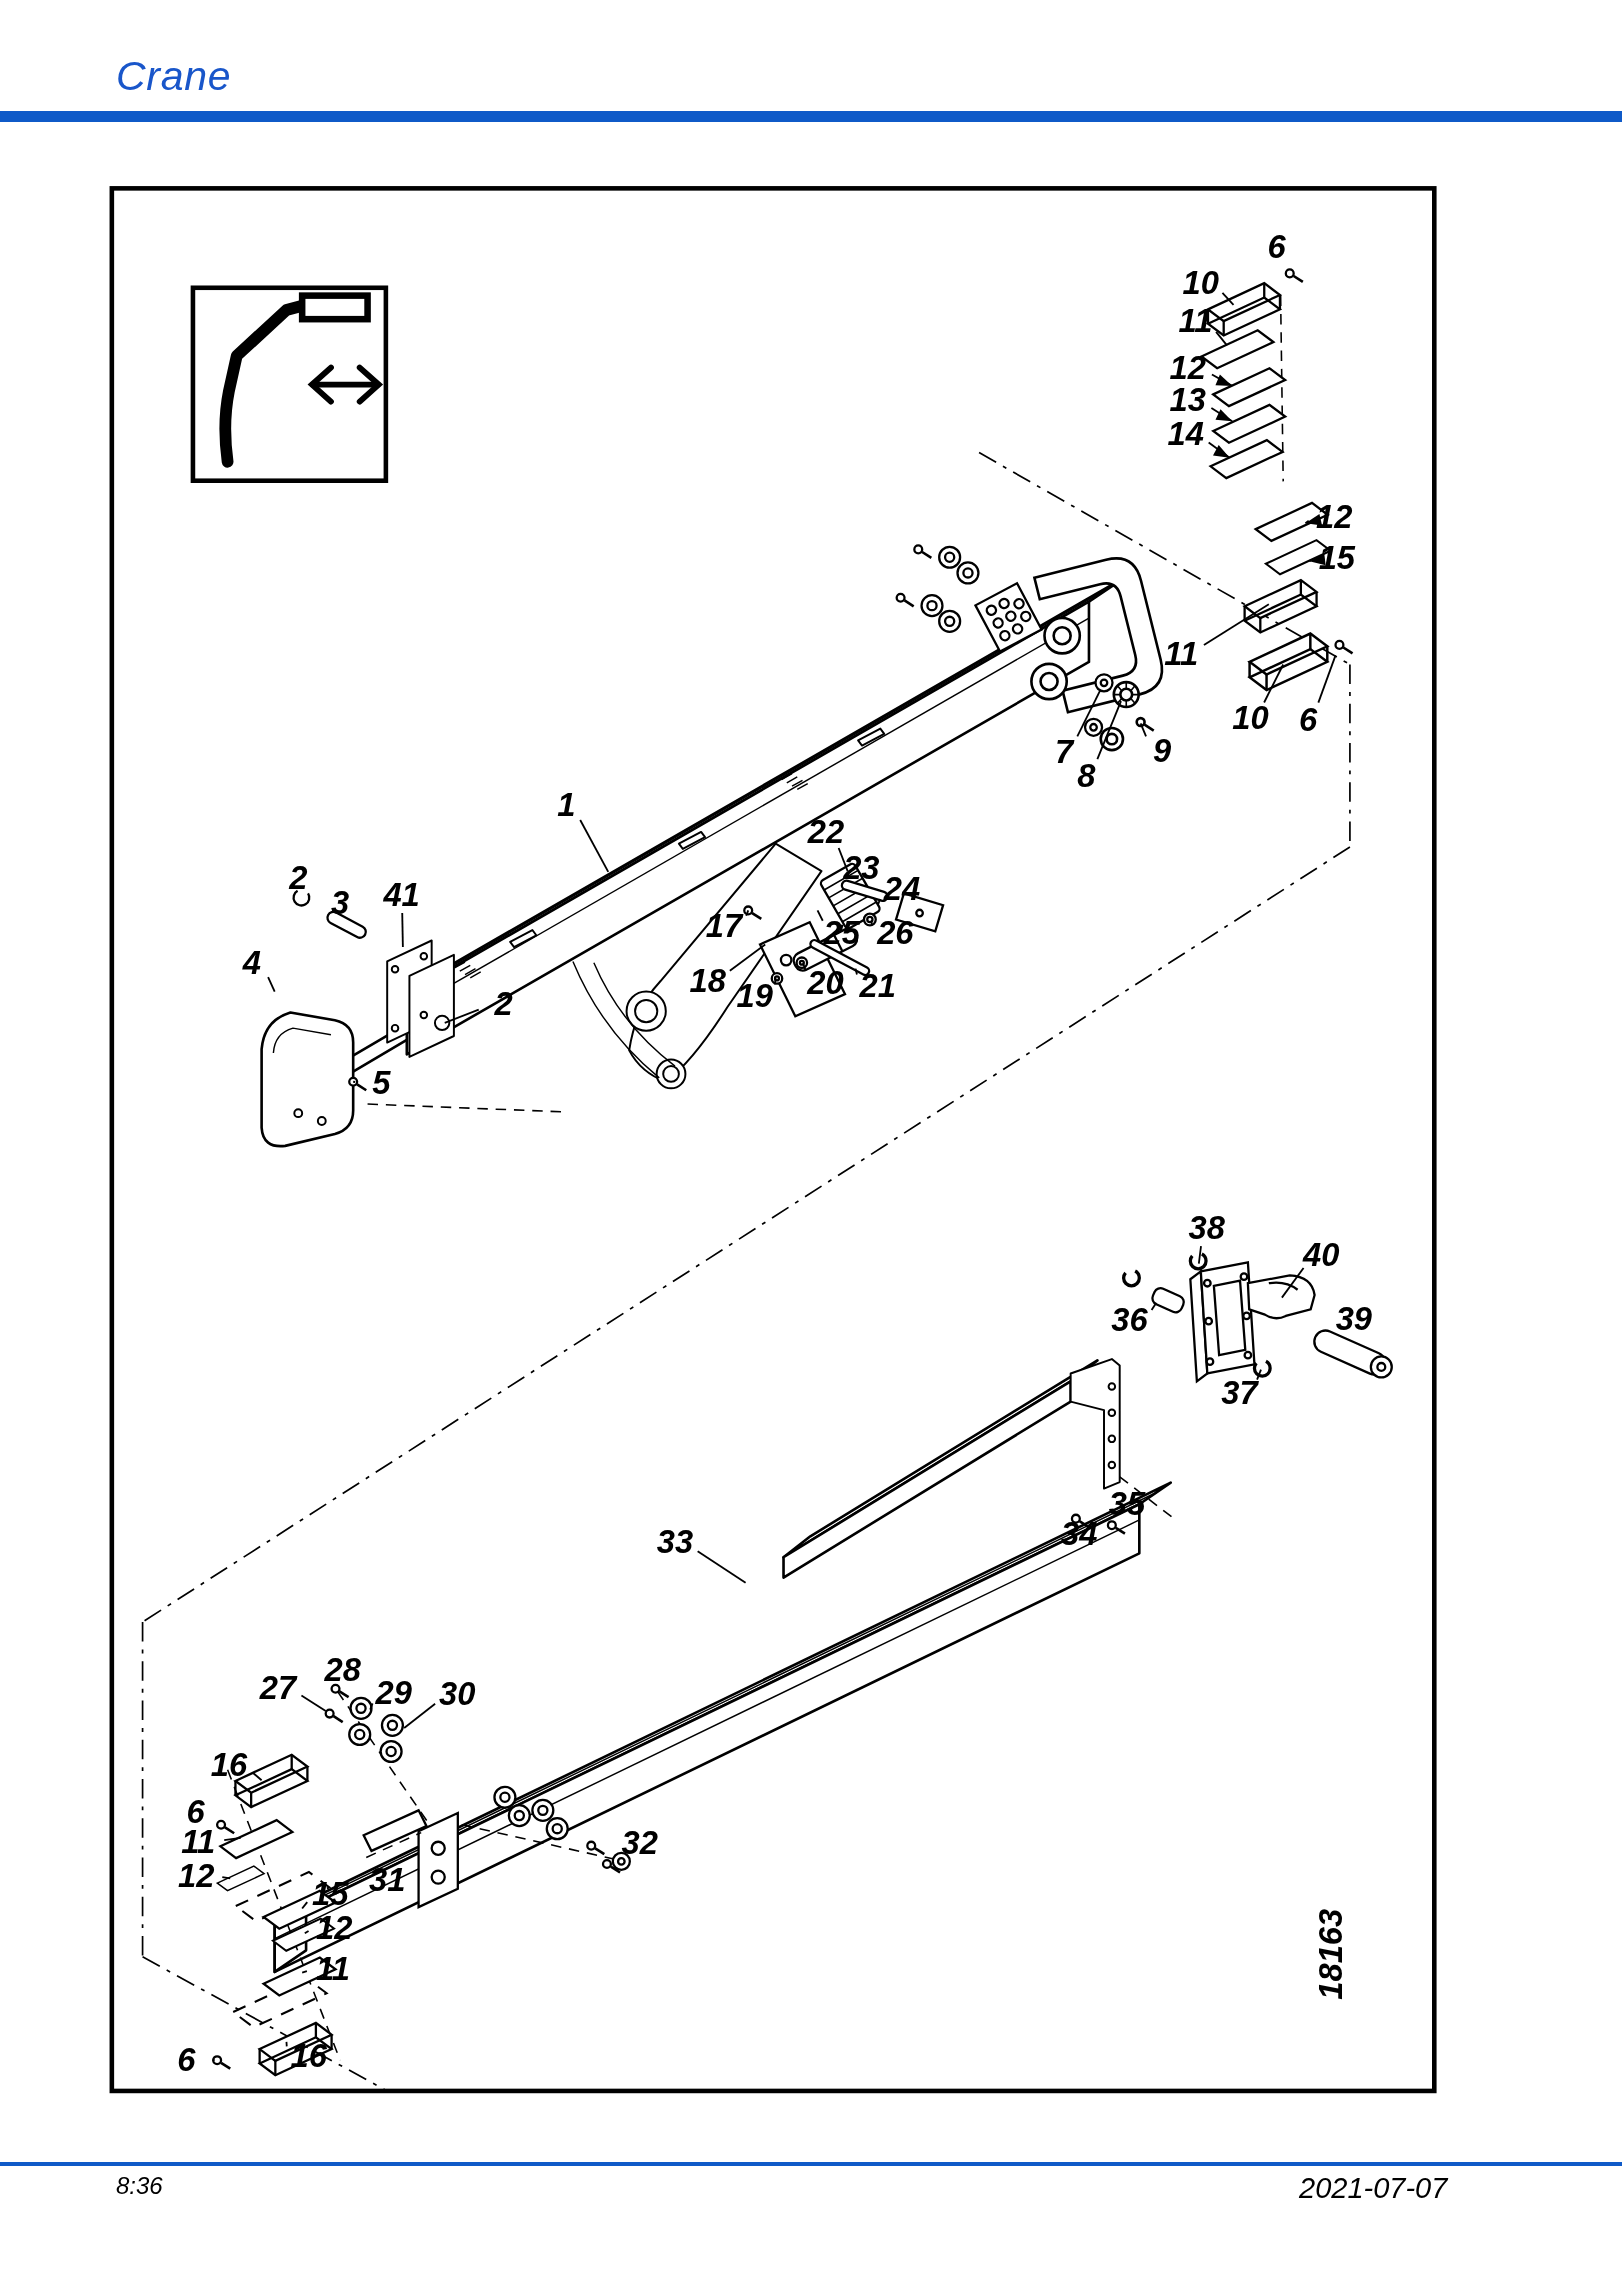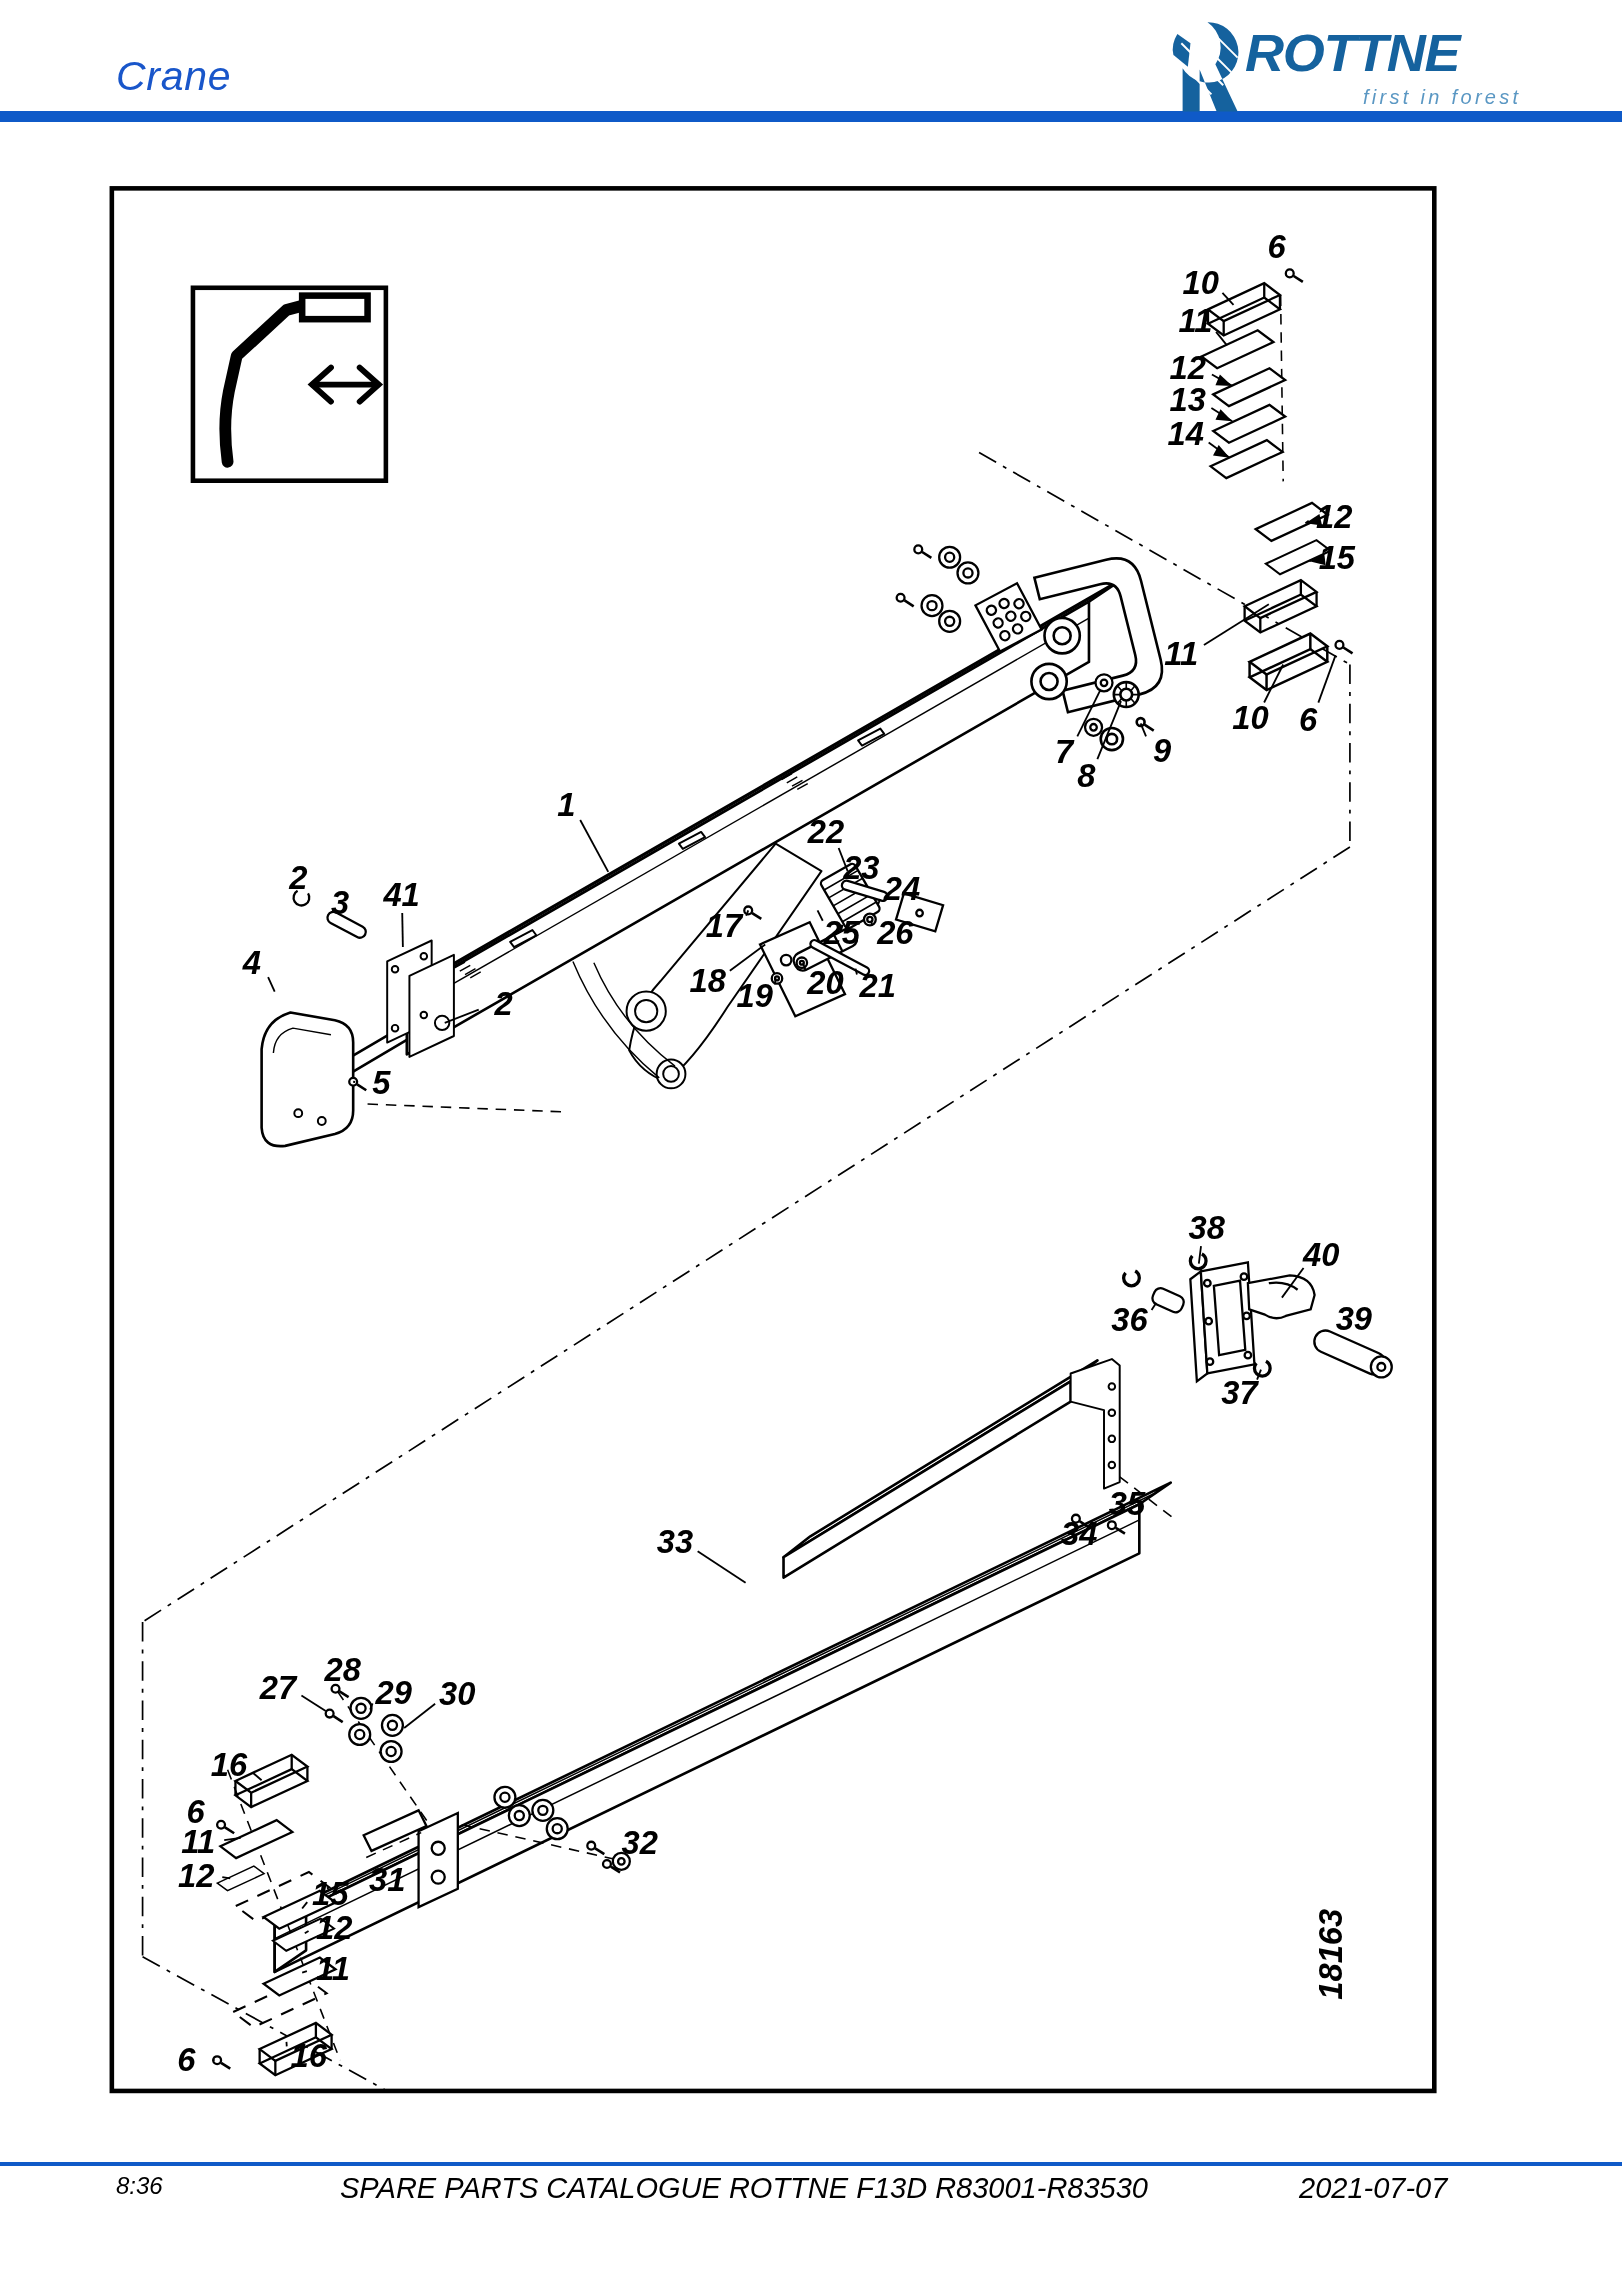--- a/index.html
+++ b/index.html
@@ -36,37 +36,20 @@
   .icn2 {fill:#fff;stroke:#000;stroke-width:10;}
 </style>
 </head>
 <body>
 
 <div class="page">
 
   <div class="page-title">Crane</div>
   <div class="top-rule"></div>
 
-  <div class="logo">
-    <svg class="logo-icon" width="79" height="93" viewBox="0 0 120 142">
-      <g fill="#15629E">
-        <path d="M14,20 L34,34 L30,70 L8,52 Q4,36 14,20 Z"></path>
-        <path d="M60,2 A46,46 0 1 1 22,72 L22,138 L48,138 L48,74 L74,138 L106,138 L72,66 A46,46 0 0 0 60,2 Z"></path>
-      </g>
-      <circle cx="62" cy="46" r="17" fill="#fff"></circle>
-      <g stroke="#fff" stroke-width="3">
-        <line x1="8" y1="54" x2="66" y2="112"></line>
-          <line x1="20" y1="34" x2="84" y2="98"></line>
-        <line x1="36" y1="18" x2="98" y2="80"></line>
-          <line x1="56" y1="6" x2="106" y2="56"></line>
-      </g>
-    </svg>
-    <div class="brand">ROTTNE</div>
-    <div class="tagline">first in forest</div>
-  </div>
 
   <svg class="diagram" width="1622" height="2295" viewBox="0 0 2480 3509">
 
     <defs>
       <path id="pad" d="M-55,11 L31,-29 L55,-11 L-31,29 Z"></path>
       <g id="chan">
         <path d="M-55,11 L31,-29 L55,-11 L-31,29 Z"></path>
         <path d="M-55,11 l0,22 M55,-11 l0,22 M-31,29 l0,22 M31,-29 l0,22" fill="none"></path>
         <path d="M-55,33 L31,-7 L55,11 L-31,51 Z" fill="none"></path>
       </g>
@@ -436,16 +419,15 @@
         <text x="509" y="3028" text-anchor="middle" class="lbl">11</text>
         <line x1="438.41719371391395" y1="3128.7889642115965" x2="438" y2="3122" class="lead"></line>
         <text x="472" y="3161" text-anchor="middle" class="lbl">16</text>
         <line x1="324.98918772787385" y1="3149.6509867769655" x2="328" y2="3150" class="lead"></line>
         <text x="285" y="3166" text-anchor="middle" class="lbl">6</text>
       </g>
   </svg>
 
   <div class="footer-rule"></div>
   <div class="footer-time">8:36</div>
-  <div class="footer-title">SPARE PARTS CATALOGUE ROTTNE F13D R83001-R83530</div>
   <div class="footer-date">2021-07-07</div>
 </div>
 
 
 </body></html>

